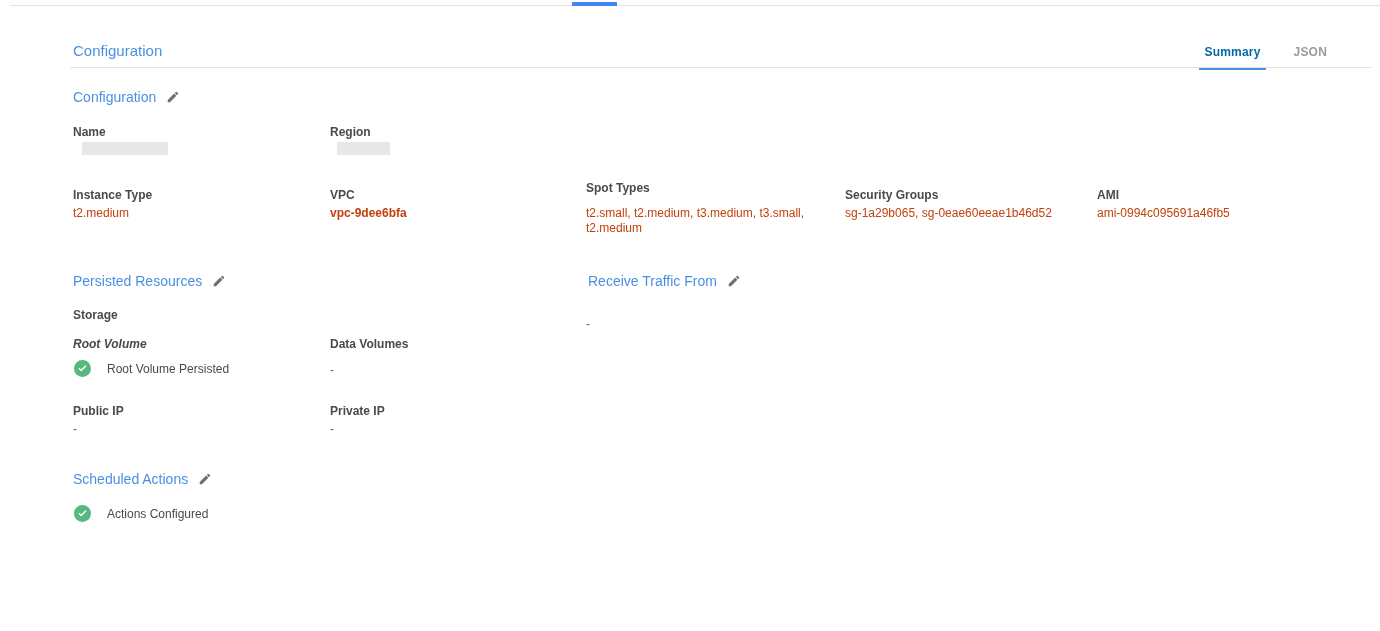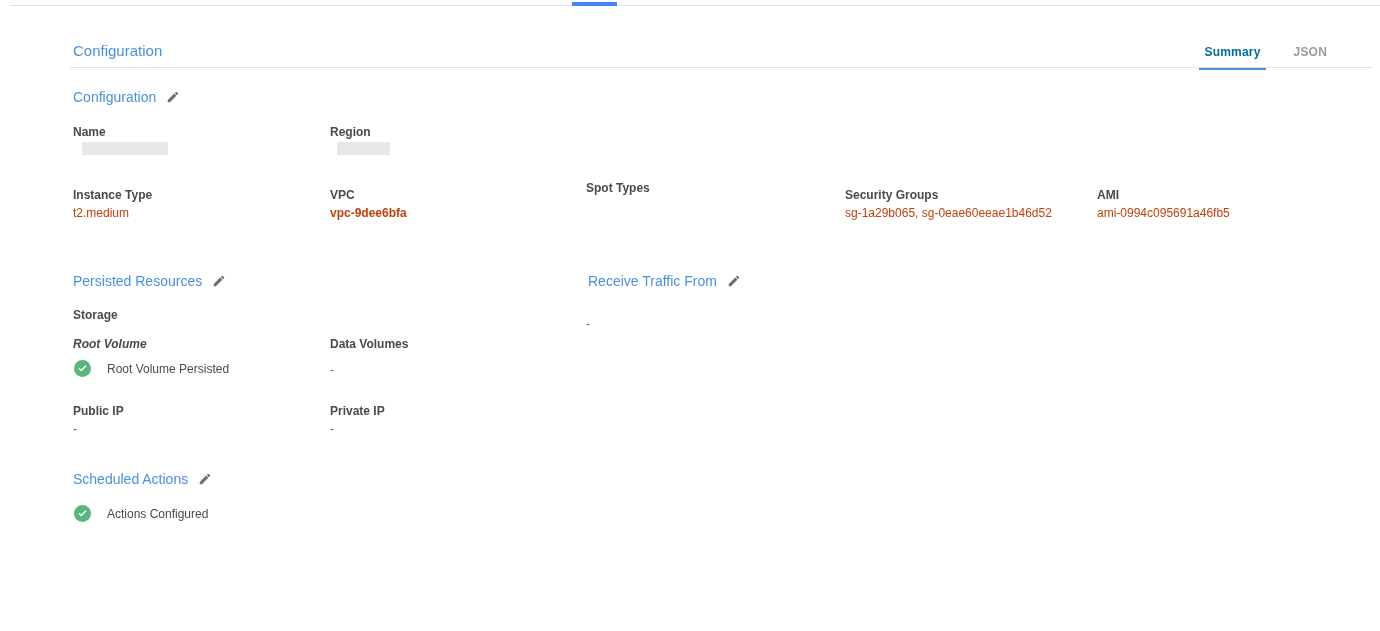--- a/index.html
+++ b/index.html
@@ -71,20 +71,21 @@
   <div class="label" style="left:330px; top:125px;">Region</div>
   <div class="redacted" style="left:337px; top:142px; width:53px;"></div>
 
   <div class="label" style="left:73px; top:188px;">Instance Type</div>
   <div class="value" style="left:73px; top:206px;">t2.medium</div>
 
   <div class="label" style="left:330px; top:188px;">VPC</div>
   <div class="value" style="left:330px; top:206px;font-weight:bold;">vpc-9dee6bfa</div>
 
   <div class="label" style="left:586px; top:181px;">Spot Types</div>
+  <div class="value wrap" style="left:586px; top:206px; width:232px;">t2.small, t2.medium, t3.medium, t3.small, t2.medium</div>
 
   <div class="label" style="left:845px; top:188px;">Security Groups</div>
   <div class="value" style="left:845px; top:206px;">sg-1a29b065, sg-0eae60eeae1b46d52</div>
 
   <div class="label" style="left:1097px; top:188px;">AMI</div>
   <div class="value" style="left:1097px; top:206px;">ami-0994c095691a46fb5</div>
 
   <div class="section-header" style="left:73px; top:273px;">
     <span class="section-title">Persisted Resources</span>
     <span class="edit-btn">

